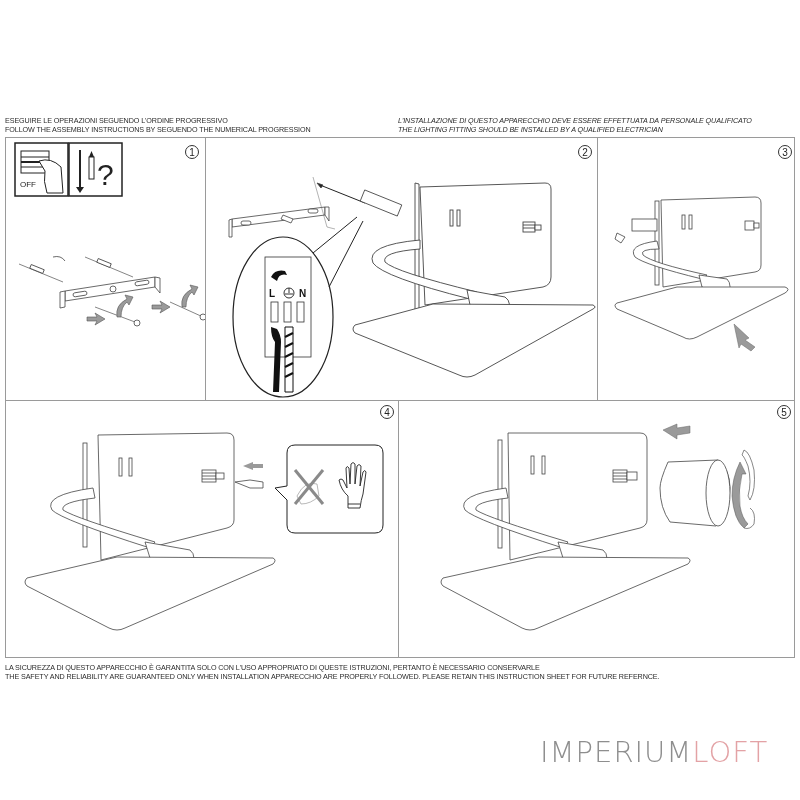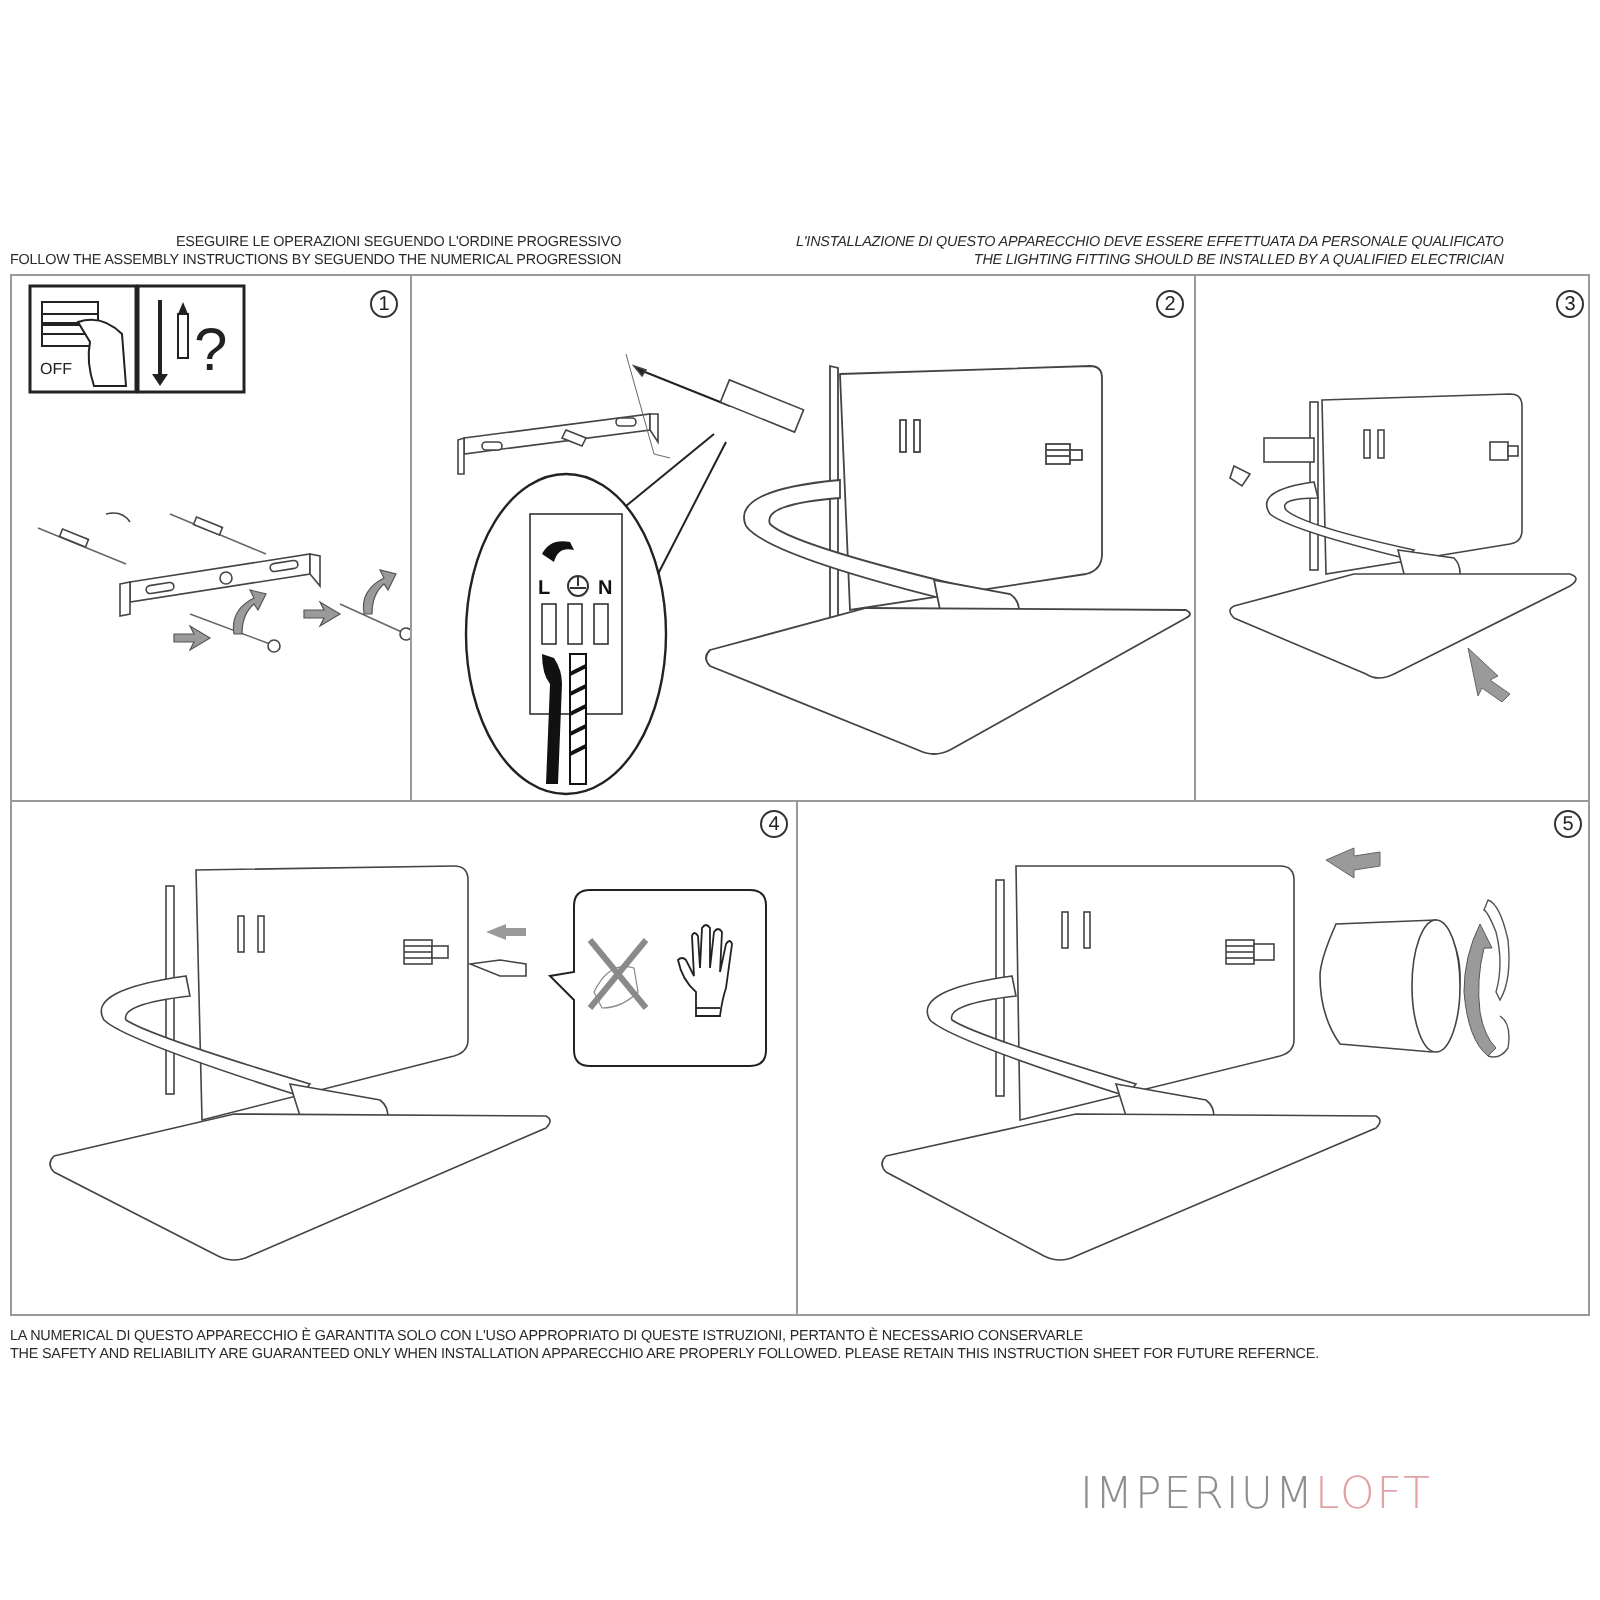--- a/index.html
+++ b/index.html
@@ -1,27 +1,27 @@
 <!DOCTYPE html>
 <html><head>
 <meta charset="utf-8">
 <style>
   html, body { margin:0; padding:0; background:#ffffff; }
   body { width:800px; height:800px; position:relative; overflow:hidden; font-family:"Liberation Sans", sans-serif; color:#222; }
-  .hdr { position:absolute; font-size:7.2px; line-height:9px; letter-spacing:-0.1px; color:#2a2a2a; white-space:nowrap;text-align:right; }
+  .hdr { position:absolute; font-size:7.2px; line-height:9px; letter-spacing:-0.1px; color:#2a2a2a; white-space:nowrap; }
   .hdr span { display:block; }
   .grid { position:absolute; left:5px; top:137px; width:790px; height:521px; border:1px solid #9a9a9a; box-sizing:border-box; }
   .panel { position:absolute; box-sizing:border-box; }
   .vline { position:absolute; width:0; border-left:1px solid #9a9a9a; }
   .hline { position:absolute; height:0; border-top:1px solid #9a9a9a; }
   .stepnum { position:absolute; width:14px; height:14px; border:1px solid #333; border-radius:50%; font-size:10px; line-height:14px; text-align:center; color:#222; box-sizing:border-box; background:#fff; }
   .panel svg { position:absolute; left:0; top:0; }
   .footer { position:absolute; left:5px; top:663px; font-size:7.2px; line-height:9px; color:#2a2a2a; white-space:nowrap; letter-spacing:-0.1px; }
   .footer span { display:block; }
-  .brand { position:absolute; left:540px; top:735px; font-size:22px; letter-spacing:1px; font-family:"DejaVu Sans", sans-serif; font-weight:300; }
+  .brand { position:absolute; left:540px; top:735px; font-size:29px; letter-spacing:1px; font-family:"DejaVu Sans", sans-serif; font-weight:300; }
   .brand .a { color:#8e8e8e; }
   .brand .b { color:#e3a2a5; }
 </style>
 </head>
 <body>
 
 <div class="hdr" style="left:5px; top:116px;">
   <span>ESEGUIRE LE OPERAZIONI SEGUENDO L'ORDINE PROGRESSIVO</span>
   <span>FOLLOW THE ASSEMBLY INSTRUCTIONS BY SEGUENDO THE NUMERICAL PROGRESSION</span>
 </div>
@@ -230,17 +230,17 @@
     <polygon points="265,30 279,24 279,28 292,26 292,33 279,35 279,39" fill="#9a9a9a" stroke="#666" stroke-width="0.5"></polygon>
     <g>
       <path d="M346 50 Q352 52 356 70 Q358 90 352 100 L350 96 Q354 82 350 66 Q346 56 344 55 Z" fill="#fff" stroke="#555" stroke-width="0.7"></path>
       <path d="M346 128 Q336 120 334 96 Q334 78 342 62 L348 74 L344 74 Q340 90 342 106 Q344 118 350 124 Z" fill="#9a9a9a" stroke="#555" stroke-width="0.5"></path>
       <path d="M352 108 Q358 112 356 124 Q352 130 346 128" fill="none" stroke="#555" stroke-width="0.7"></path>
     </g>
   </svg>
 </div>
 
 <div class="footer">
-  <span>LA NUMERICAL DI QUESTO APPARECCHIO È GARANTITA SOLO CON L'USO APPROPRIATO DI QUESTE ISTRUZIONI, PERTANTO È NECESSARIO CONSERVARLE</span>
+  <span>LA SICUREZZA DI QUESTO APPARECCHIO È GARANTITA SOLO CON L'USO APPROPRIATO DI QUESTE ISTRUZIONI, PERTANTO È NECESSARIO CONSERVARLE</span>
   <span>THE SAFETY AND RELIABILITY ARE GUARANTEED ONLY WHEN INSTALLATION APPARECCHIO ARE PROPERLY FOLLOWED. PLEASE RETAIN THIS INSTRUCTION SHEET FOR FUTURE REFERNCE.</span>
 </div>
 
 <div class="brand"><span class="a">IMPERIUM</span><span class="b">LOFT</span></div>
 
 </body></html>

